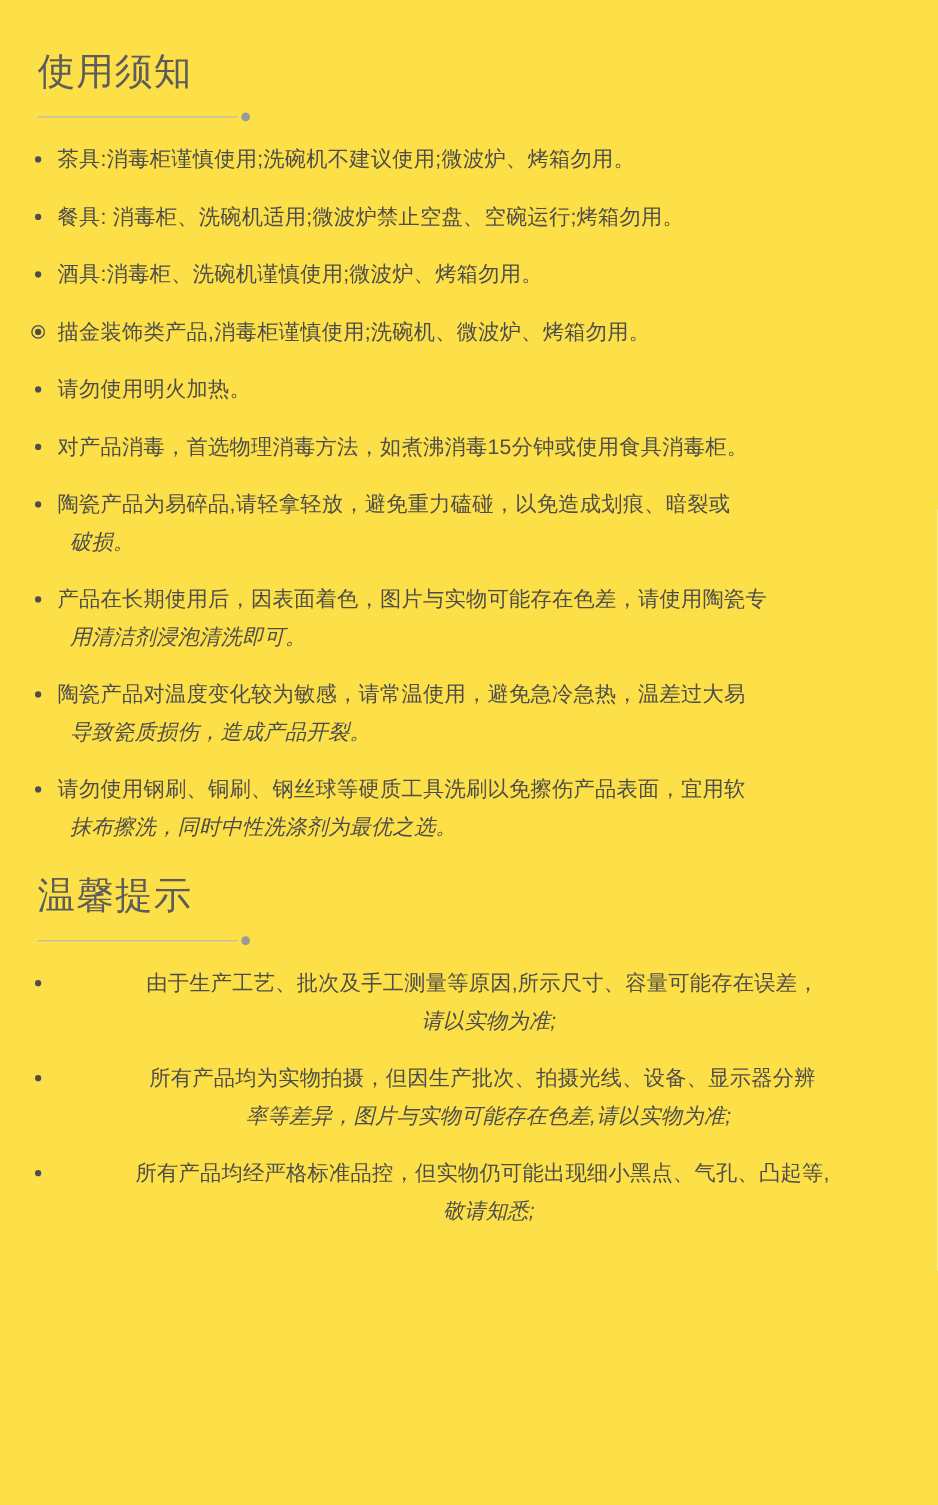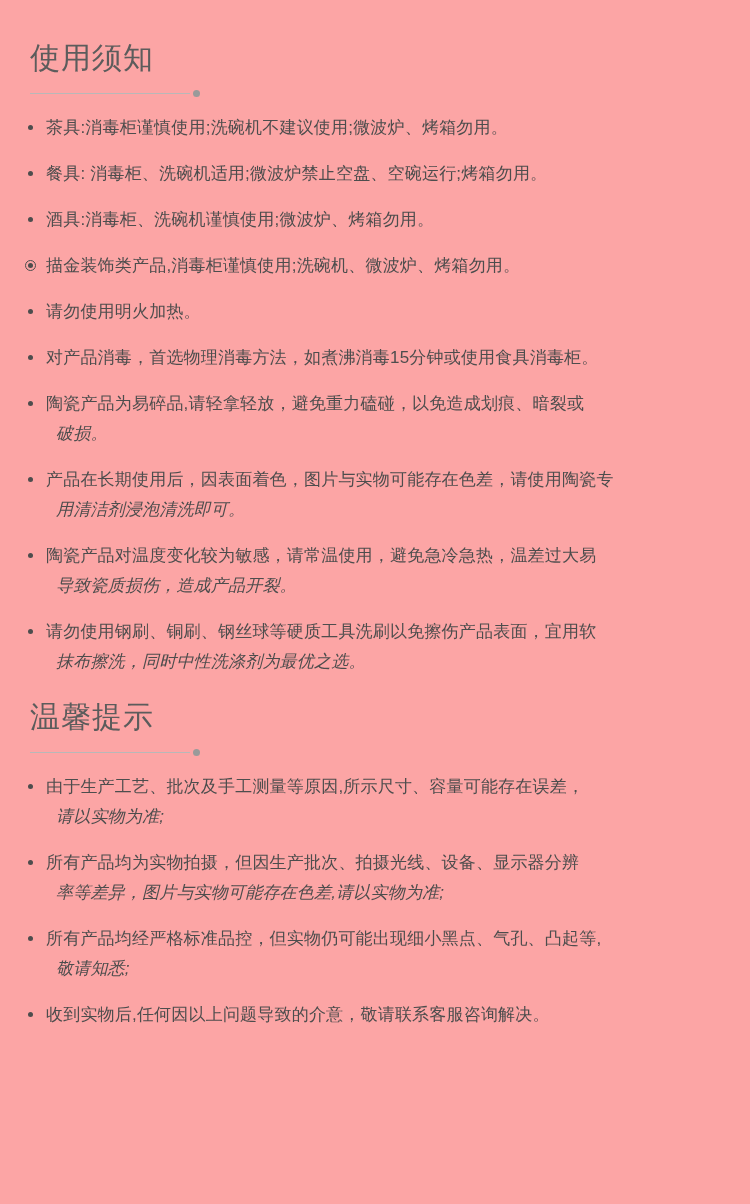--- a/index.html
+++ b/index.html
@@ -12,21 +12,21 @@
     min-height: 1204px;
     font-family: "Liberation Sans", "DejaVu Sans", sans-serif;
     color: #4a4a4a;
     -webkit-font-smoothing: antialiased;
   }
   .page {
     width: 750px;
     min-height: 1204px;
     box-sizing: border-box;
     padding: 38px 24px 20px 24px;
-    background: #fca5a5;
+    background: #fde047;
   }
 
   
   .section-head {
     margin: 0 0 0 0;
     padding-left: 4px;
   }
   .section-title {
     font-size: 30px;
     line-height: 40px;
@@ -101,21 +101,21 @@
   }
 
   .group-top { margin-top: 36px; }
   .group-mid { margin-top: 40px; }
 
   .group-top li { margin-bottom: 17px; }
   .group-mid li { margin-bottom: 13px; }
 
   .section-2 { margin-top: 20px; }
   .group-bottom { margin-top: 44px; }
-  .group-bottom li { margin-bottom: 13px; }
+  .group-bottom li { margin-bottom: 13px; text-align: center; }
 
   .indent-cont {
     display: block;
     padding-left: 10px;
     font-style: italic;
   }
 </style>
 </head>
 <body>
 
@@ -196,19 +196,15 @@
     <li>
       <span class="dot"></span>
       <span>所有产品均为实物拍摄，但因生产批次、拍摄光线、设备、显示器分辨</span>
       <span class="indent-cont">率等差异，图片与实物可能存在色差,请以实物为准;</span>
     </li>
     <li>
       <span class="dot"></span>
       <span>所有产品均经严格标准品控，但实物仍可能出现细小黑点、气孔、凸起等,</span>
       <span class="indent-cont">敬请知悉;</span>
     </li>
-    <li>
-      <span class="dot"></span>
-      <span>收到实物后,任何因以上问题导致的介意，敬请联系客服咨询解决。</span>
-    </li>
   </ul>
 
 </div>
 
 </body></html>

